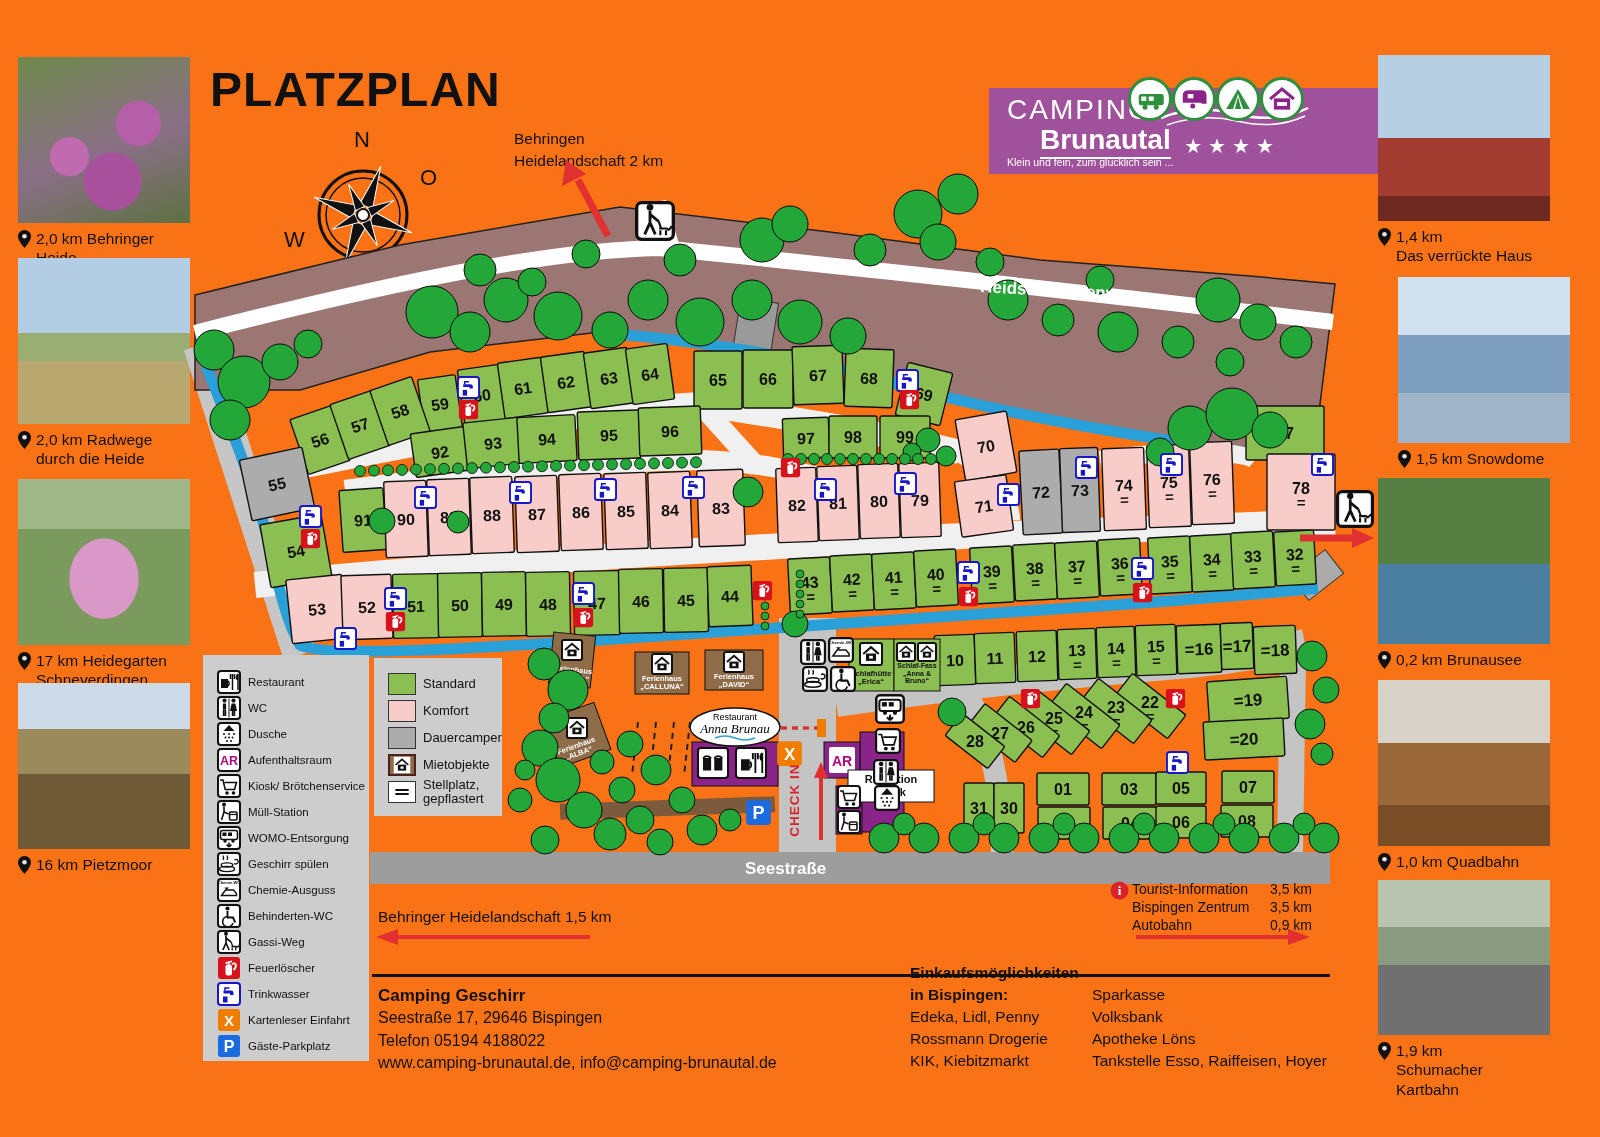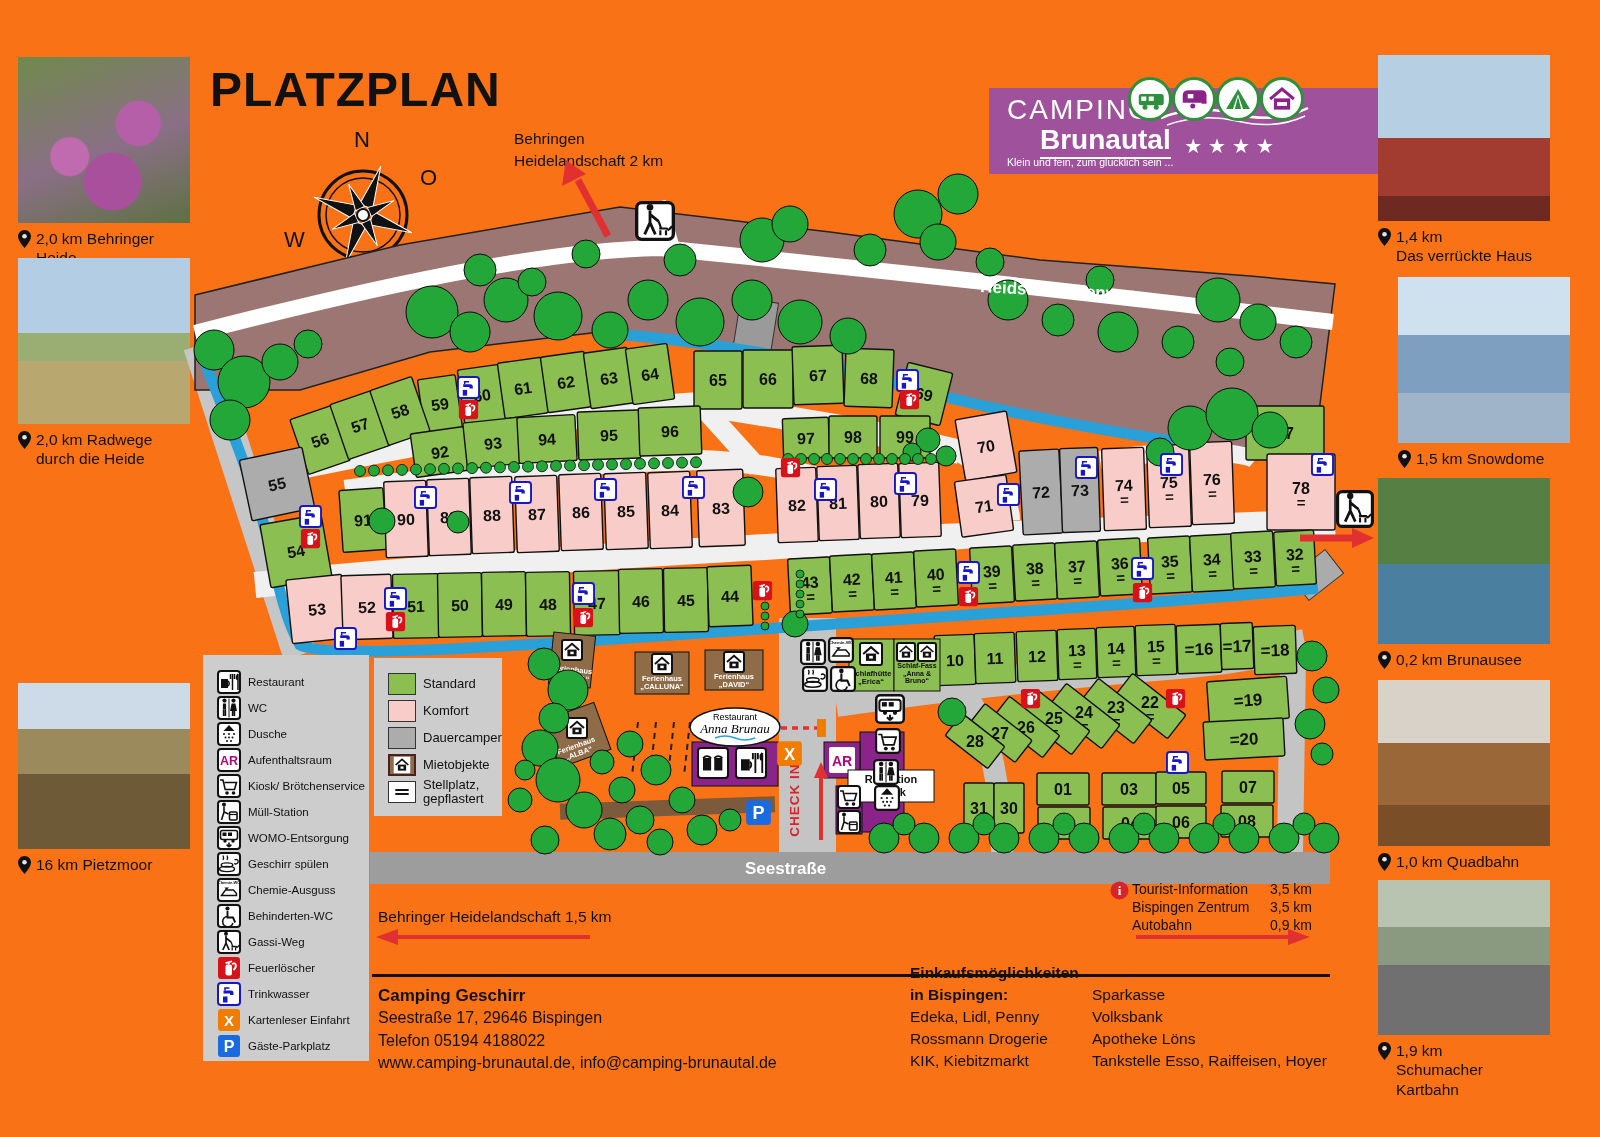--- a/index.html
+++ b/index.html
@@ -147,20 +147,31 @@
     </figure>
   <figure class="photo" style="left:18px;top:258px;">
       <div class="img ph2"></div>
       <figcaption>
         <svg class="pin" width="13" height="18" viewBox="0 0 13 18">
           <path d="M6.5,0 C2.9,0 0,2.9 0,6.5 C0,11 6.5,18 6.5,18 S13,11 13,6.5 C13,2.9 10.1,0 6.5,0 z" fill="#111"></path>
           <circle cx="6.5" cy="6.2" r="2.3" fill="#e4e4e4"></circle>
         </svg>
         <span class="cap">2,0 km Radwege
 durch die Heide</span>
+      </figcaption>
+    </figure>
+  <figure class="photo" style="left:18px;top:479px;">
+      <div class="img ph3"></div>
+      <figcaption>
+        <svg class="pin" width="13" height="18" viewBox="0 0 13 18">
+          <path d="M6.5,0 C2.9,0 0,2.9 0,6.5 C0,11 6.5,18 6.5,18 S13,11 13,6.5 C13,2.9 10.1,0 6.5,0 z" fill="#111"></path>
+          <circle cx="6.5" cy="6.2" r="2.3" fill="#e4e4e4"></circle>
+        </svg>
+        <span class="cap">17 km Heidegarten
+Schneverdingen</span>
       </figcaption>
     </figure>
   <figure class="photo" style="left:18px;top:683px;">
       <div class="img ph4"></div>
       <figcaption>
         <svg class="pin" width="13" height="18" viewBox="0 0 13 18">
           <path d="M6.5,0 C2.9,0 0,2.9 0,6.5 C0,11 6.5,18 6.5,18 S13,11 13,6.5 C13,2.9 10.1,0 6.5,0 z" fill="#111"></path>
           <circle cx="6.5" cy="6.2" r="2.3" fill="#e4e4e4"></circle>
         </svg>
         <span class="cap">16 km Pietzmoor</span>

